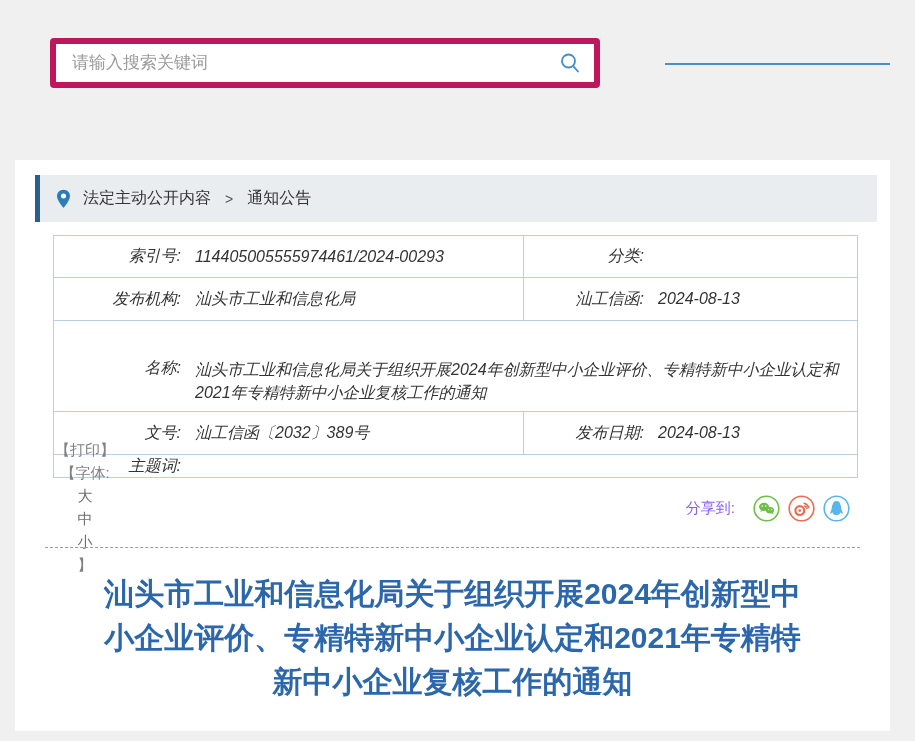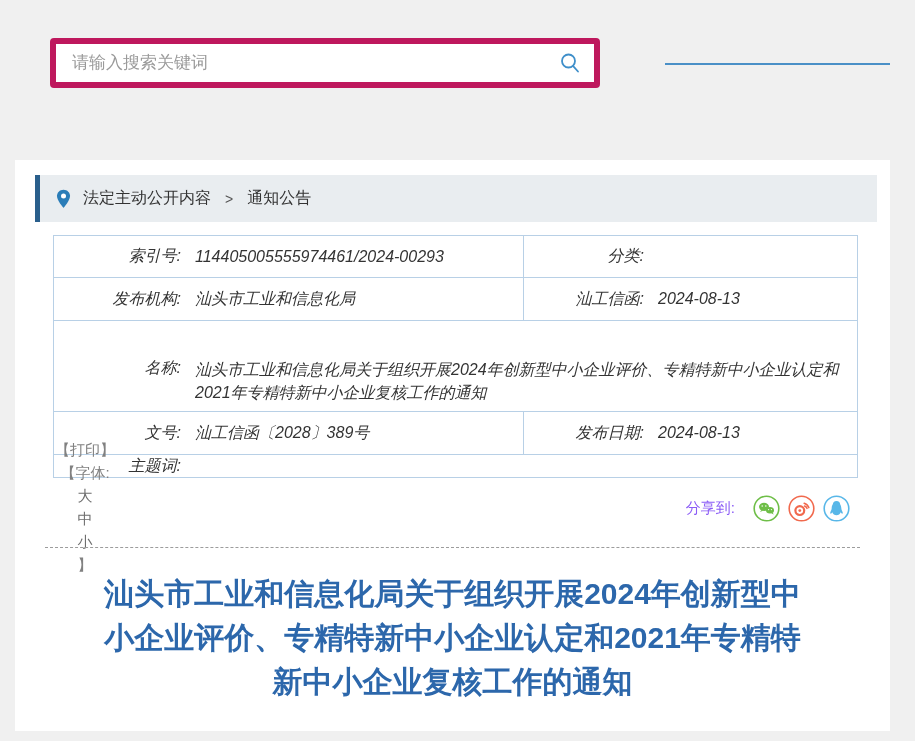--- a/index.html
+++ b/index.html
@@ -158,21 +158,21 @@
         <div class="cell cell-name">
           <span class="lbl">名称:</span>
           <span class="val">汕头市工业和信息化局关于组织开展2024年创新型中小企业评价、专精特新中小企业认定和2021年专精特新中小企业复核工作的通知</span>
         </div>
       </td>
     </tr>
     <tr class="row-h4">
       <td>
         <div class="cell">
           <span class="lbl">文号:</span>
-          <span class="val">汕工信函〔2028〕389号</span>
+          <span class="val">汕工信函〔2032〕389号</span>
         </div>
       </td>
       <td>
         <div class="cell">
           <span class="lbl-r">发布日期:</span>
           <span class="val">2024-08-13</span>
         </div>
       </td>
     </tr>
     <tr class="row-h5">

